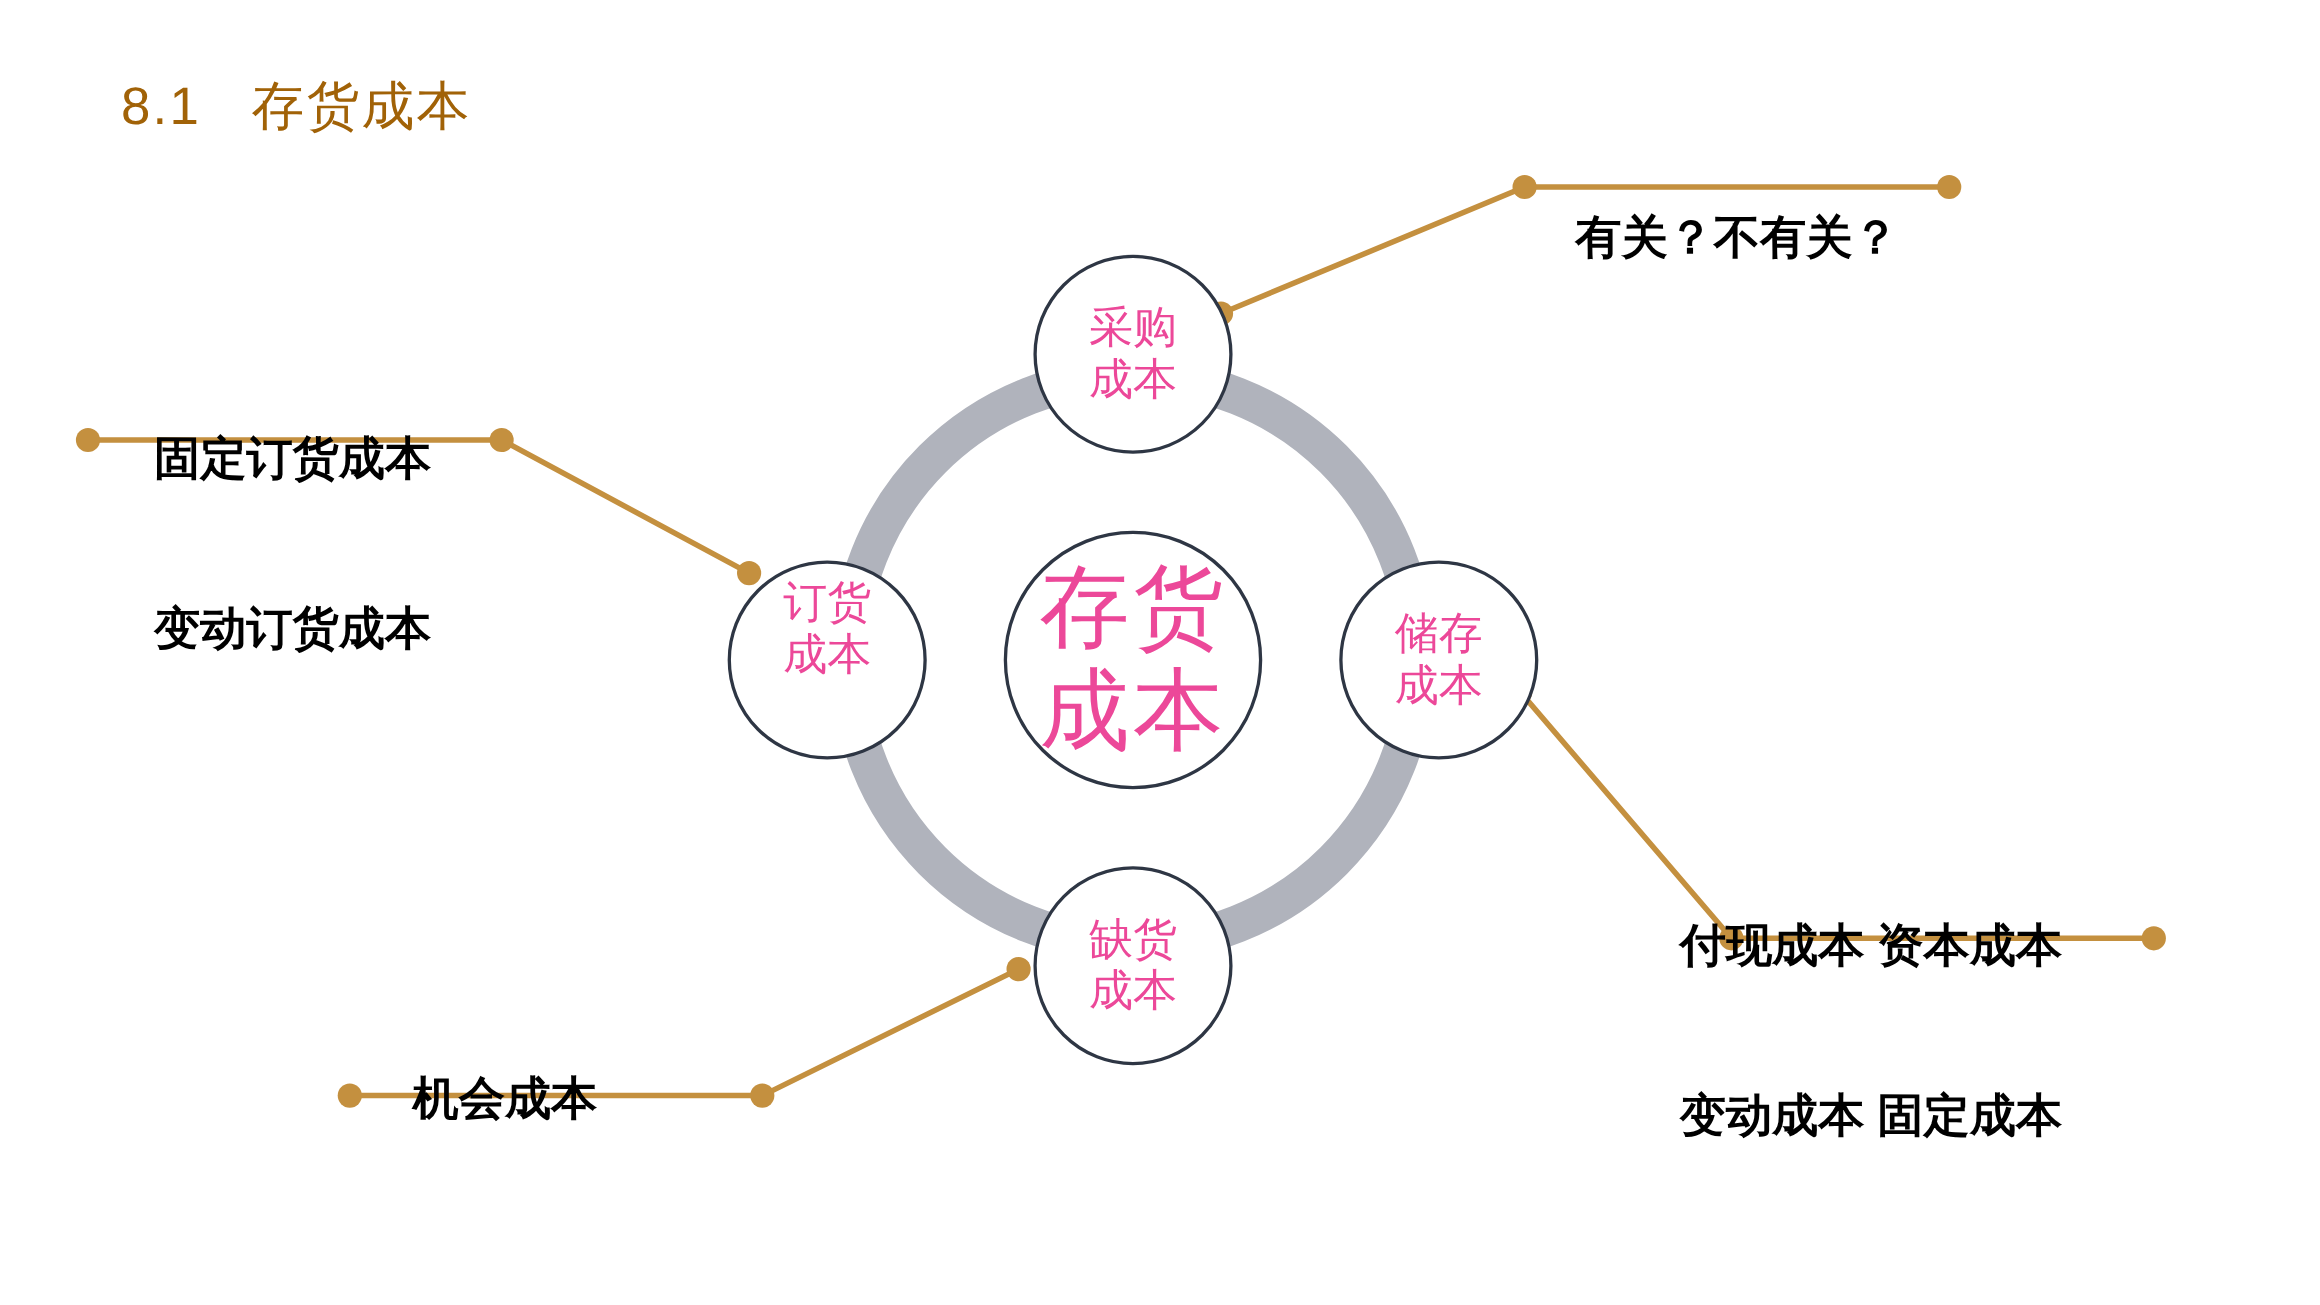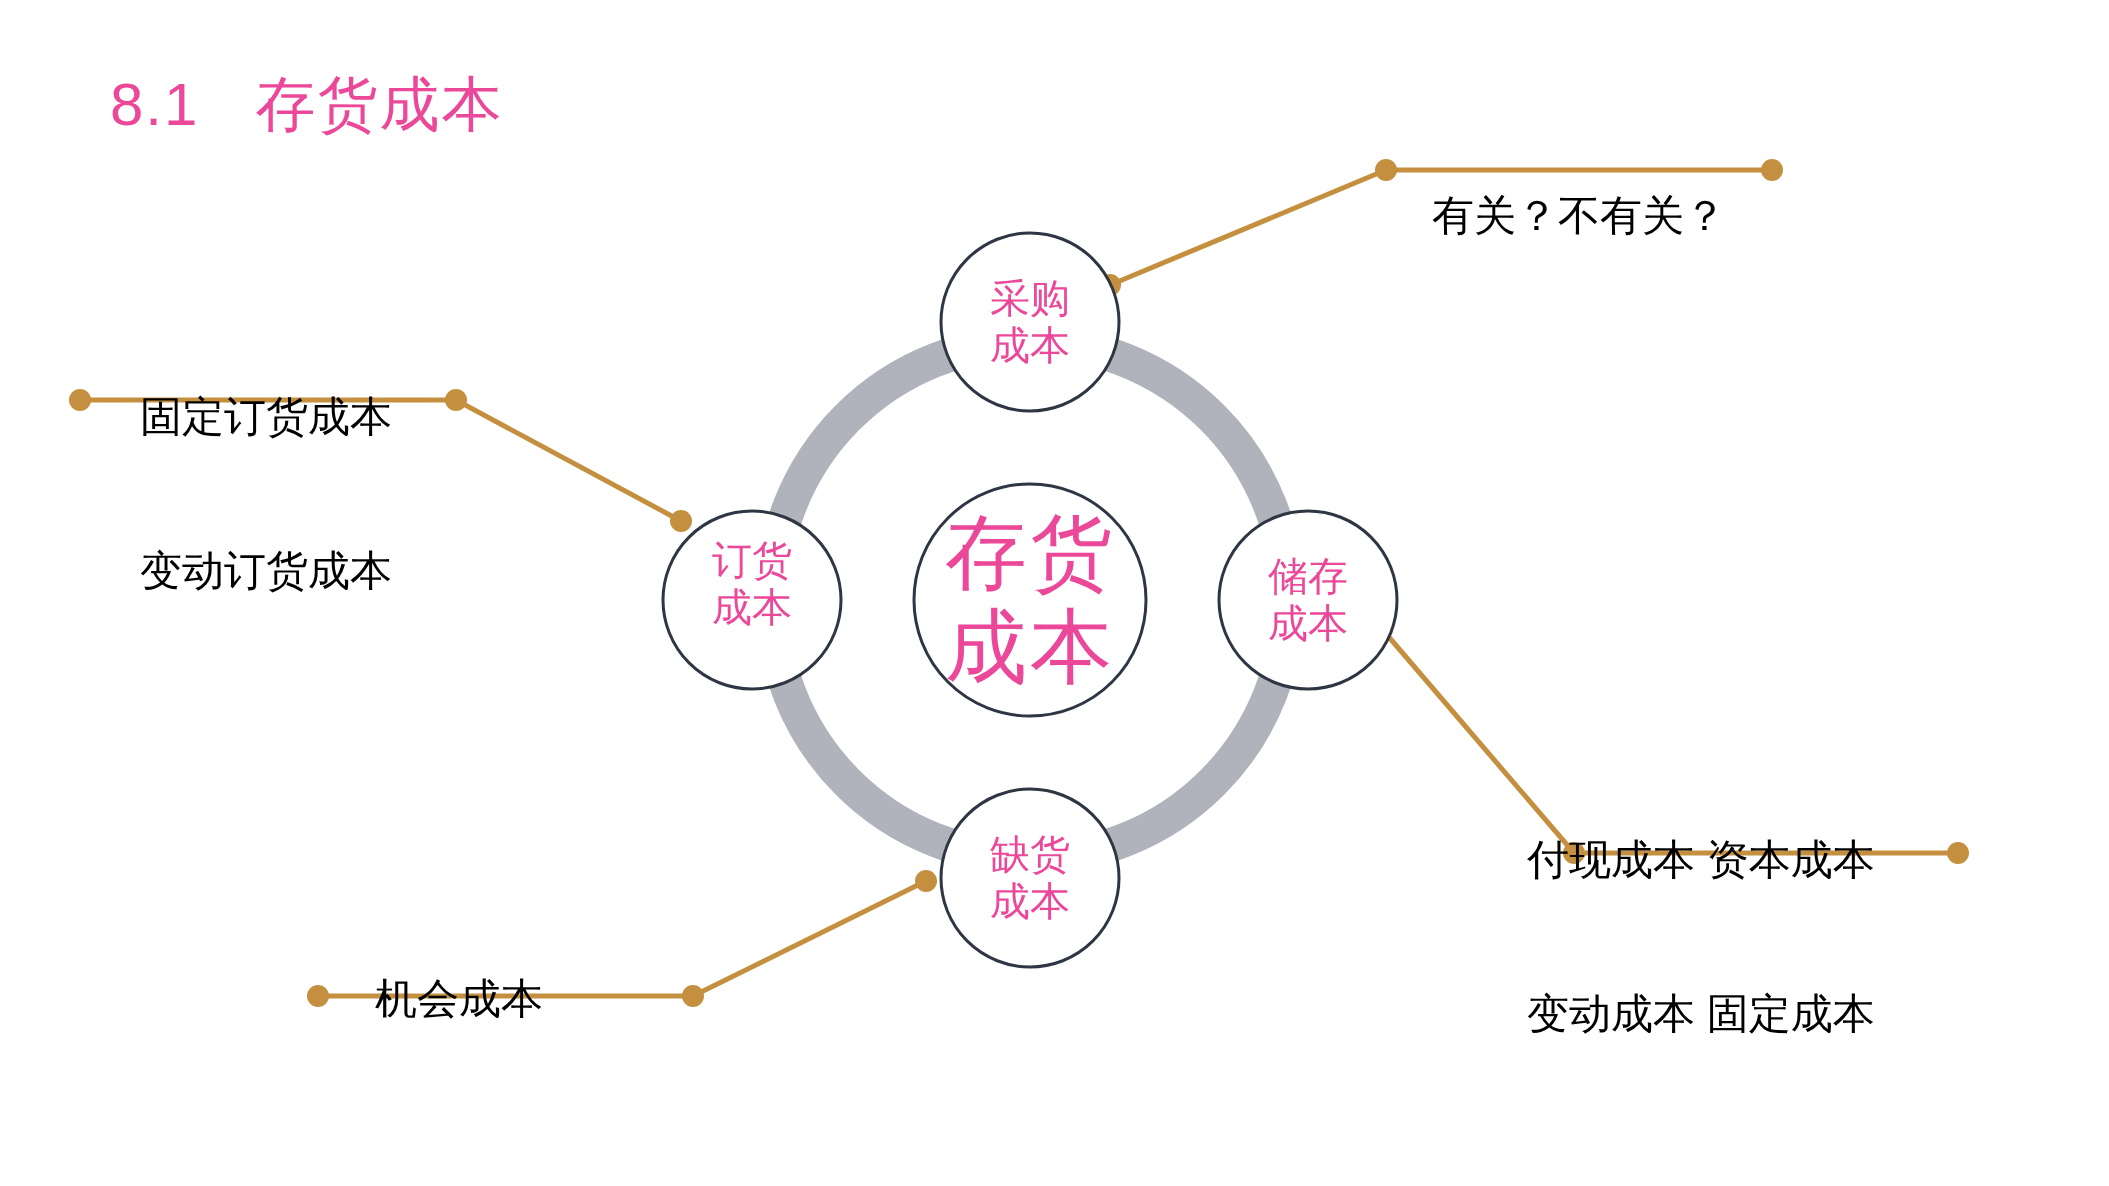--- a/index.html
+++ b/index.html
@@ -21,31 +21,31 @@
     position: absolute;
     left: 0;
     top: 0;
     width: 2109px;
     height: 1186px;
   }
   .slide-title {
     position: absolute;
     left: 110px;
     top: 72px;
-    font-size: 60px;
+    font-size: 48px;
     font-weight: 400;
-    color: #ec4899;
+    color: #a16207;
     letter-spacing: 2px;
     white-space: pre;
     line-height: 1.1;
   }
   .callout {
     position: absolute;
     font-size: 42px;
-    font-weight: 400;
+    font-weight: 700;
     color: #000000;
     line-height: 1.22;
     white-space: pre;
   }
   #callout-order {
     left: 140px;
     top: 289px;
     text-align: left;
   }
   #callout-purchase {
@@ -149,21 +149,21 @@
   <div class="node-label satellite-label" style="left:1218px; top:540px; height:120px;">
     <span>储存</span>
     <span>成本</span>
   </div>
 
   <div class="node-label satellite-label" style="left:940px; top:818px; height:120px;justify-content:center;">
     <span>缺货</span>
     <span>成本</span>
   </div>
 
-  <div class="node-label satellite-label" style="left:662px; top:524px; height:120px;">
+  <div class="node-label satellite-label" style="left:662px; top:512px; height:120px;">
     <span>订货</span>
     <span>成本</span>
   </div>
 
   <div class="callout" id="callout-order">
     <div>固定订货成本</div>
     <div>变动订货成本</div>
   </div>
 
   <div class="callout" id="callout-purchase">

